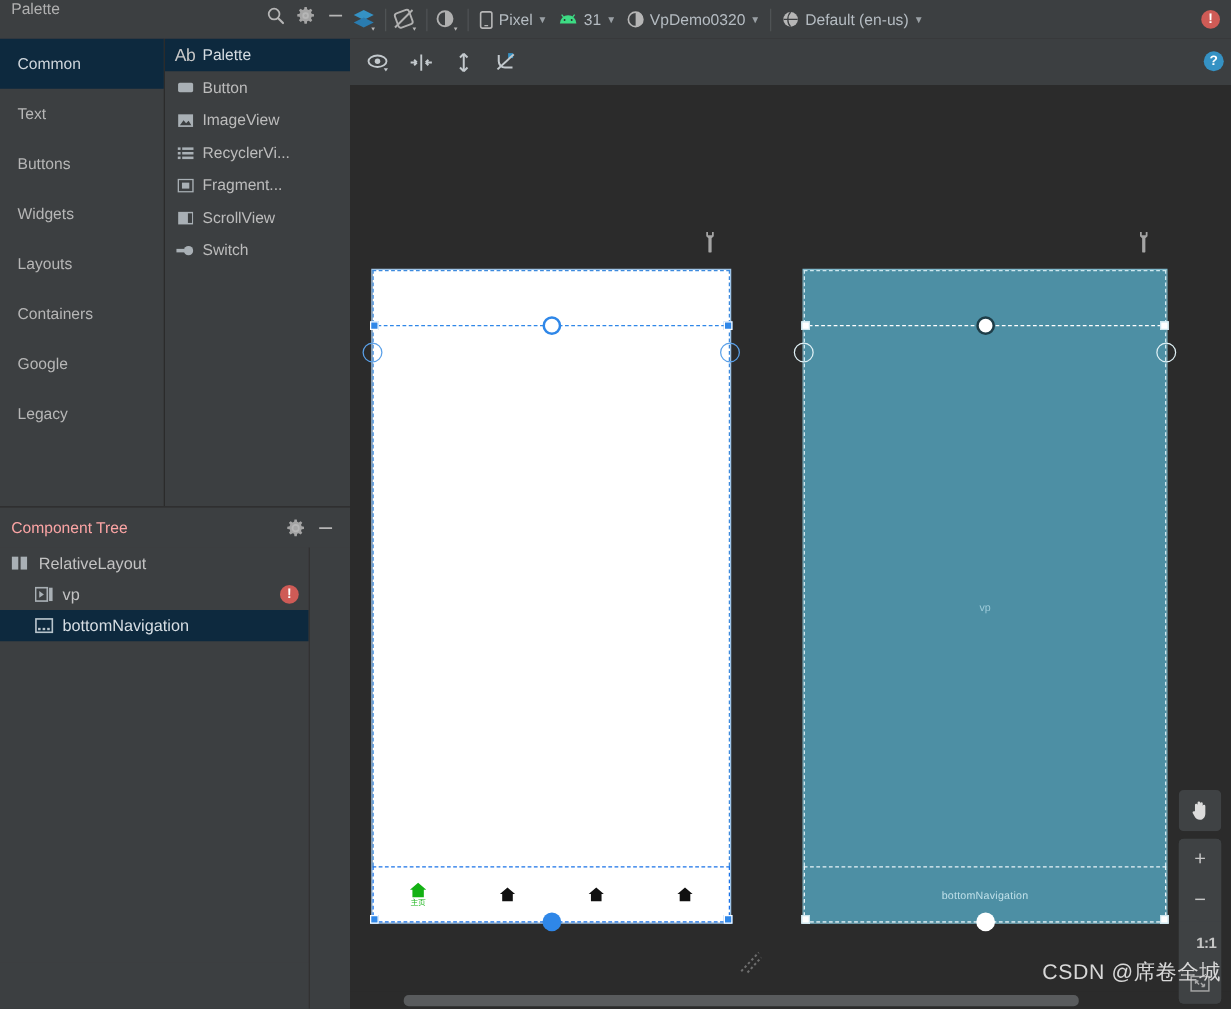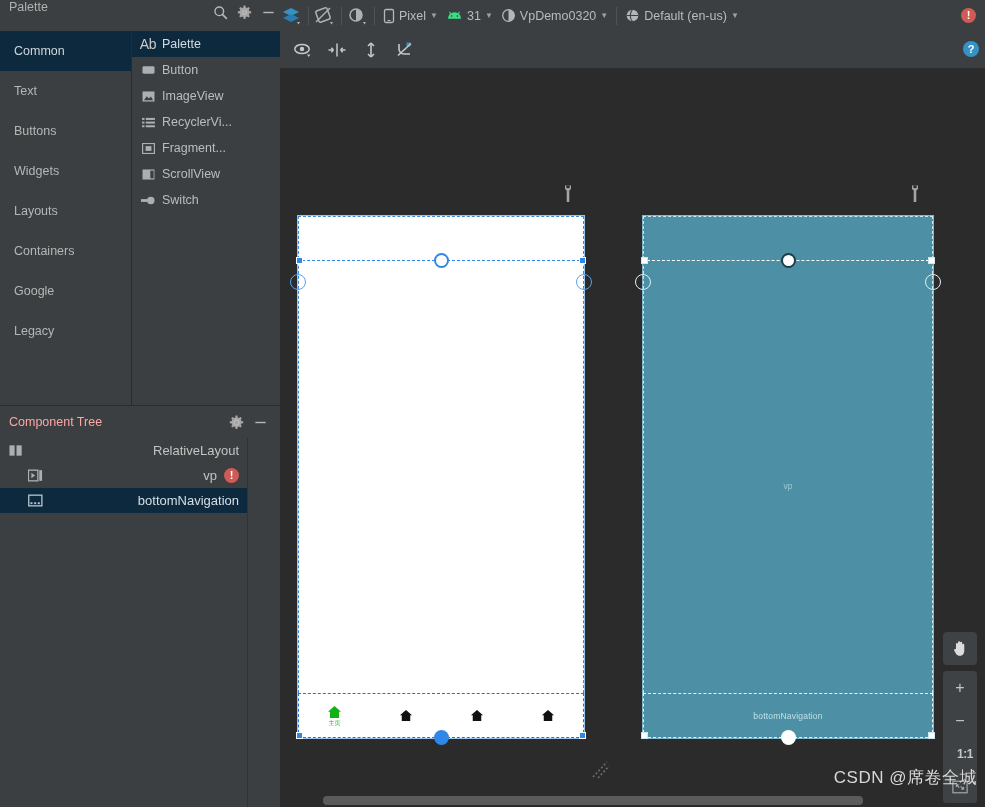--- a/index.html
+++ b/index.html
@@ -78,21 +78,21 @@
     position: absolute; left: 0; top: 438px; width: 247px; height: 332px;
     background: #3c3f41;
   }
   .tr-row {
     height: 25px; display: flex; align-items: center; gap: 7px;
     font-size: 13px; color: #c3c3c3; cursor: pointer; padding-right: 8px;
   }
   .tr-row.sel { background: #0d293e; color: #d7dee4; }
   .tr-ico { width: 15px; height: 15px; flex: 0 0 15px;
             display: inline-flex; align-items: center; justify-content: center; }
-  .tr-lbl { flex: 1; text-align: right; }
+  .tr-lbl { flex: 1; }
 
   
   .editor {
     position: absolute; left: 280px; top: 31px; width: 705px; height: 776px;
     background: #2b2b2b;
   }
   .editor-toolbar {
     position: absolute; left: 0; top: 0; width: 705px; height: 38px;
     background: #3c3f41; border-bottom: 1px solid #2b2b2b;
     display: flex; align-items: center; padding-left: 10px; gap: 8px;

